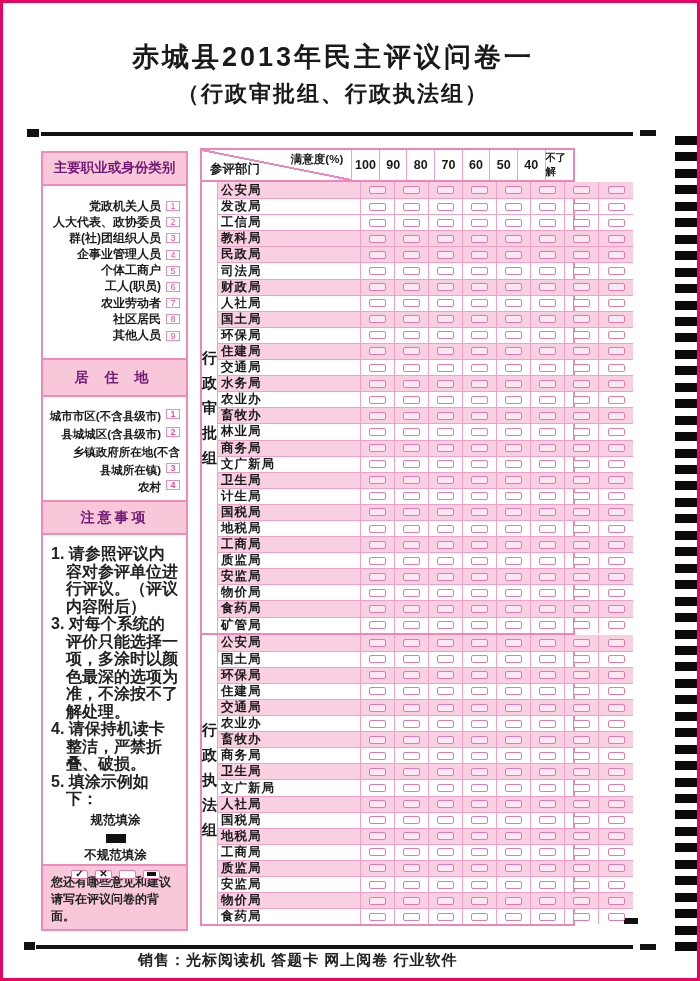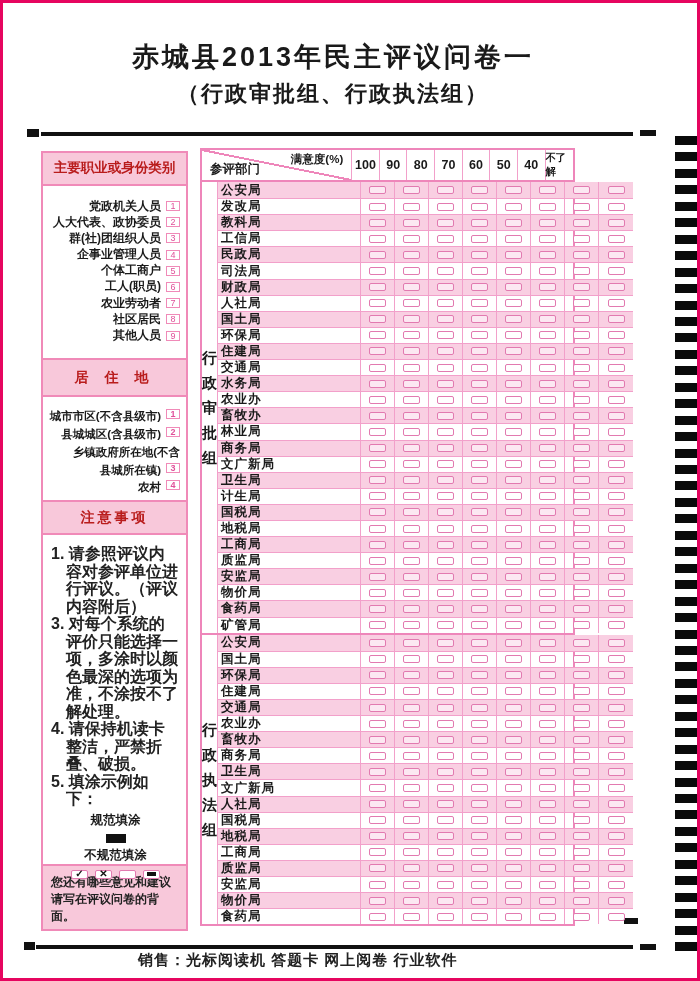--- a/index.html
+++ b/index.html
@@ -19,21 +19,21 @@
   .top-hline { left:38px; top:129px; width:592px; }
   .bot-hline { left:33px; top:942px; width:597px; }
   .sq { position:absolute; background:#111; }
   .timing-col { position:absolute; left:672px; top:0; width:23px; height:981px; }
   .tmark { position:absolute; left:0; width:23px; height:9px; background:#0a0a0a; }
   .sync-bar { position:absolute; left:695px; top:130px; width:4px; height:160px; background:#111; }
   
   .sidebar { position:absolute; left:38px; top:148px; width:147px; height:780px;
     border:2px solid #f08ab8; background:#fff; display:flex; flex-direction:column; }
   .band { background:#f8c8da; display:flex; align-items:center; justify-content:center;
-    font-weight:bold; color:#b91c1c; }
+    font-weight:bold; color:#701a75; }
   .occ-header { height:34px; font-size:13.5px; border-bottom:2px solid #f08ab8; }
   .occ-list { height:178px; padding:12px 6px 0 0; }
   .occ-item { display:flex; justify-content:flex-end; align-items:center; height:16.2px; }
   .occ-label { font-size:12px; font-weight:600; }
   .num-box { display:inline-flex; align-items:center; justify-content:center;
     width:14px; height:10px; border:1px solid #f08ab8; color:#e0519a; font-size:9px;
     margin-left:5px; background:#fff; }
   .res-header { height:40px; font-size:14px; letter-spacing:6px; border-top:2px solid #f08ab8; border-bottom:2px solid #f08ab8; }
   .res-list { height:106px; padding:12px 6px 0 0; }
   .res-line { display:flex; justify-content:flex-end; align-items:flex-start; height:17.8px; font-size:11.5px; font-weight:600; }
@@ -318,49 +318,49 @@
               <div class="cbcell">
                 <span class="cb"></span>
               </div>
               <div class="cbcell">
                 <span class="cb"></span>
               </div>
               <div class="cbcell">
                 <span class="cb"></span>
               </div>
             </div>
+            <div class="row white">
+              <div class="dept">工信局</div>
+              <div class="cbcell">
+                <span class="cb"></span>
+              </div>
+              <div class="cbcell">
+                <span class="cb"></span>
+              </div>
+              <div class="cbcell">
+                <span class="cb"></span>
+              </div>
+              <div class="cbcell">
+                <span class="cb"></span>
+              </div>
+              <div class="cbcell">
+                <span class="cb"></span>
+              </div>
+              <div class="cbcell">
+                <span class="cb"></span>
+              </div>
+              <div class="cbcell">
+                <span class="cb"></span>
+              </div>
+              <div class="cbcell">
+                <span class="cb"></span>
+              </div>
+            </div>
             <div class="row pink">
               <div class="dept">教科局</div>
-              <div class="cbcell">
-                <span class="cb"></span>
-              </div>
-              <div class="cbcell">
-                <span class="cb"></span>
-              </div>
-              <div class="cbcell">
-                <span class="cb"></span>
-              </div>
-              <div class="cbcell">
-                <span class="cb"></span>
-              </div>
-              <div class="cbcell">
-                <span class="cb"></span>
-              </div>
-              <div class="cbcell">
-                <span class="cb"></span>
-              </div>
-              <div class="cbcell">
-                <span class="cb"></span>
-              </div>
-              <div class="cbcell">
-                <span class="cb"></span>
-              </div>
-            </div>
-            <div class="row white">
-              <div class="dept">工信局</div>
               <div class="cbcell">
                 <span class="cb"></span>
               </div>
               <div class="cbcell">
                 <span class="cb"></span>
               </div>
               <div class="cbcell">
                 <span class="cb"></span>
               </div>
               <div class="cbcell">

